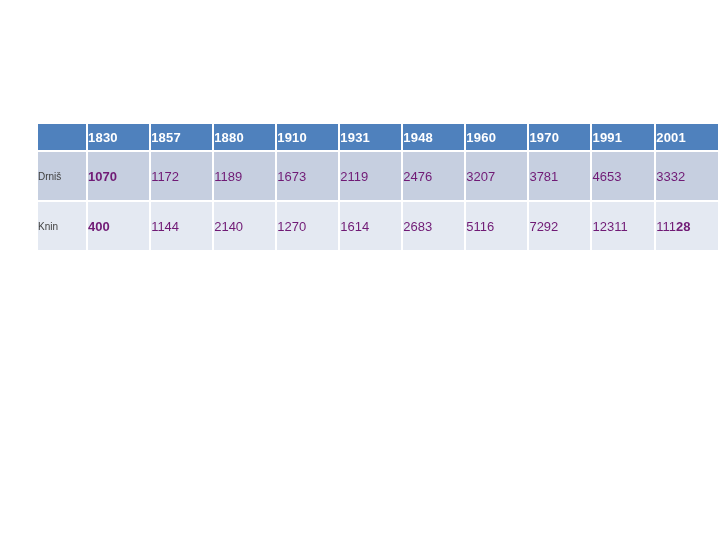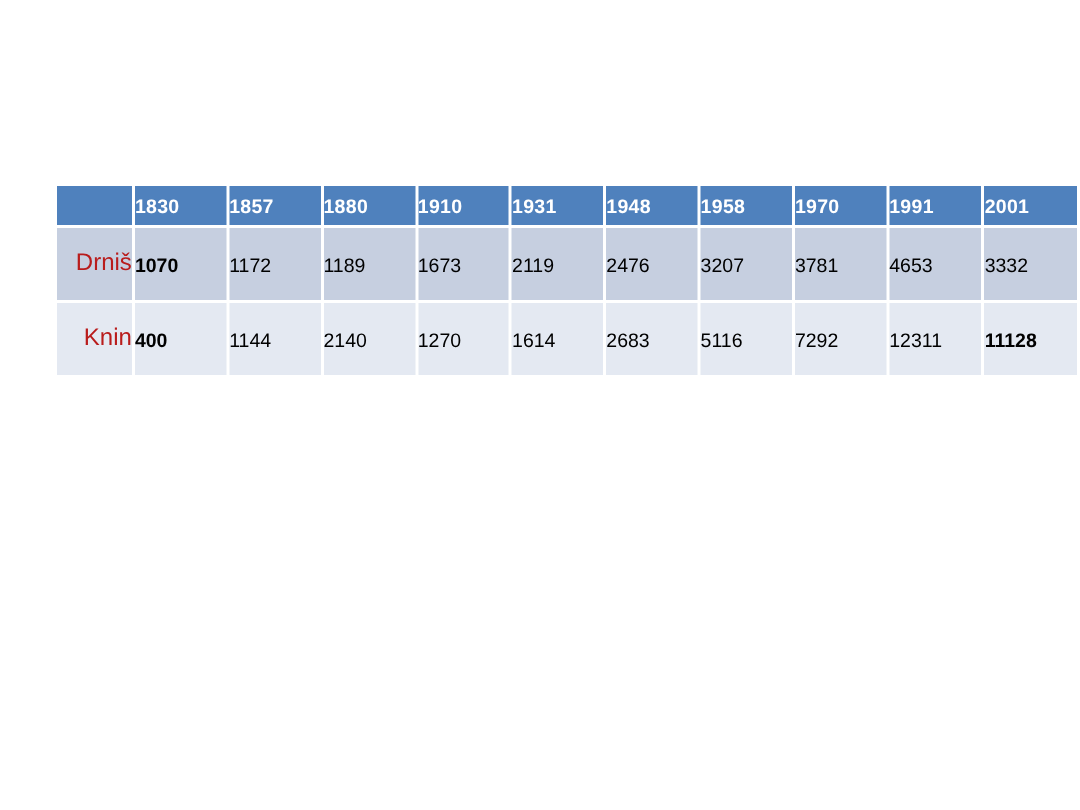--- a/index.html
+++ b/index.html
@@ -52,30 +52,30 @@
     letter-spacing: 0.2px;
   }
   .hdr-corner {
     background: #4f81bd;
     width: 52px;
     height: 26px;
   }
 
   
   .row-label {
-    font-size: 16px;
-    color: #b91c1c;
+    font-size: 10px;
+    color: #404040;
     height: 30px;
     width: 52px;
-    text-align: right;
+    text-align: left;
     padding-left: 6px;
   }
   .data-cell {
     font-size: 13px;
-    color: #000000;
+    color: #701a75;
     height: 48px;
     width: 66px;
     text-align: left;
     padding-left: 7px;
   }
 
   
   .band-a .row-label,
   .band-a .data-cell {
     background: #c6cfe0;
@@ -86,42 +86,42 @@
   }
 
   .bold-val {
     font-weight: normal;
   }
   .semi-val {
     font-weight: bold;
   }
   
   .split-val .lead {
-    font-weight: bold;
+    font-weight: normal;
   }
   .split-val .tail {
     font-weight: bold;
   }
 </style>
 </head>
 <body>
 
 <div id="slide">
 
   <table id="pop-table">
     <thead>
       <tr>
         <th class="hdr-corner"></th>
         <th class="hdr-cell">1830</th>
         <th class="hdr-cell">1857</th>
         <th class="hdr-cell">1880</th>
         <th class="hdr-cell">1910</th>
         <th class="hdr-cell">1931</th>
         <th class="hdr-cell">1948</th>
-        <th class="hdr-cell">1958</th>
+        <th class="hdr-cell">1960</th>
         <th class="hdr-cell">1970</th>
         <th class="hdr-cell">1991</th>
         <th class="hdr-cell">2001</th>
       </tr>
     </thead>
     <tbody>
 
       <tr class="band-a">
         <td class="row-label">Drniš</td>
         <td class="data-cell semi-val">1070</td>

